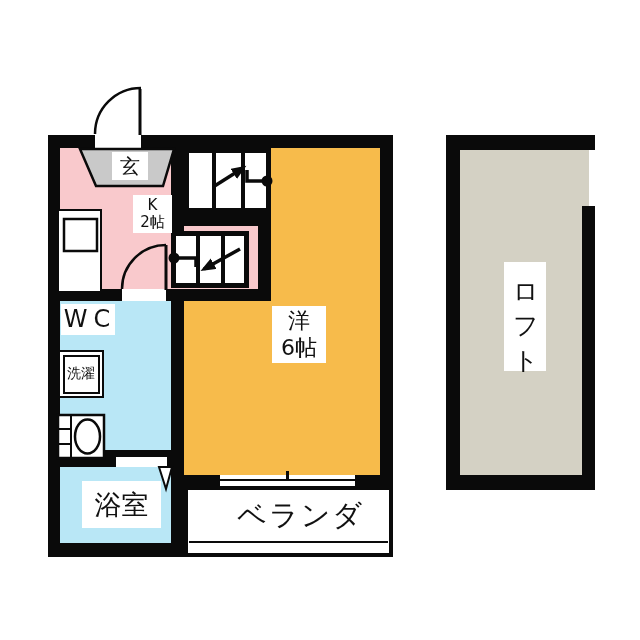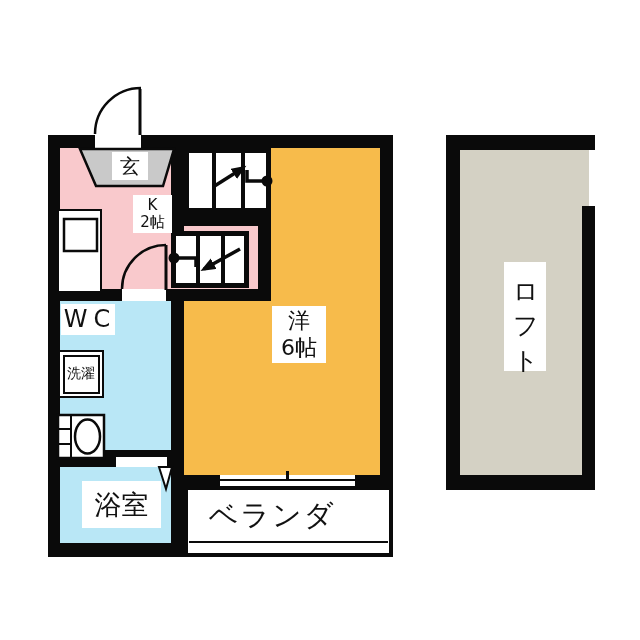--- a/index.html
+++ b/index.html
@@ -121,19 +121,19 @@
 
 <div class="abs label z6" style="left:74px;top:481px;width:79px;height:47px;font-size:27px;margin-left:8px;">
   <span>浴室</span>
 </div>
 
 <div class="abs label z6" style="left:272px;top:306px;width:54px;height:57px;font-size:22px;line-height:1.2;">
   <span><span>洋</span><br>
         <span>6帖</span></span>
 </div>
 
-<div class="abs label noBg z6" style="left:189px;top:492px;width:166px;height:48px;font-size:29px;letter-spacing:2px;">
+<div class="abs label noBg z6" style="left:198px;top:492px;width:166px;height:48px;font-size:29px;letter-spacing:2px;justify-content:flex-end;">
   <span>ベランダ</span>
 </div>
 
 <div class="abs label z6" style="left:504px;top:262px;width:42px;height:109px;font-size:25px;">
   <span class="vtext">ロフト</span>
 </div>
 
 </body></html>

